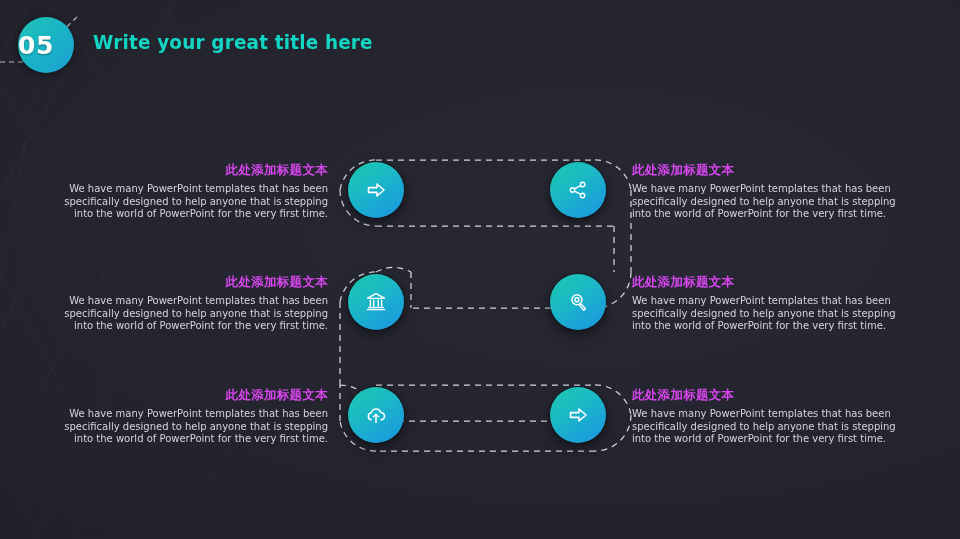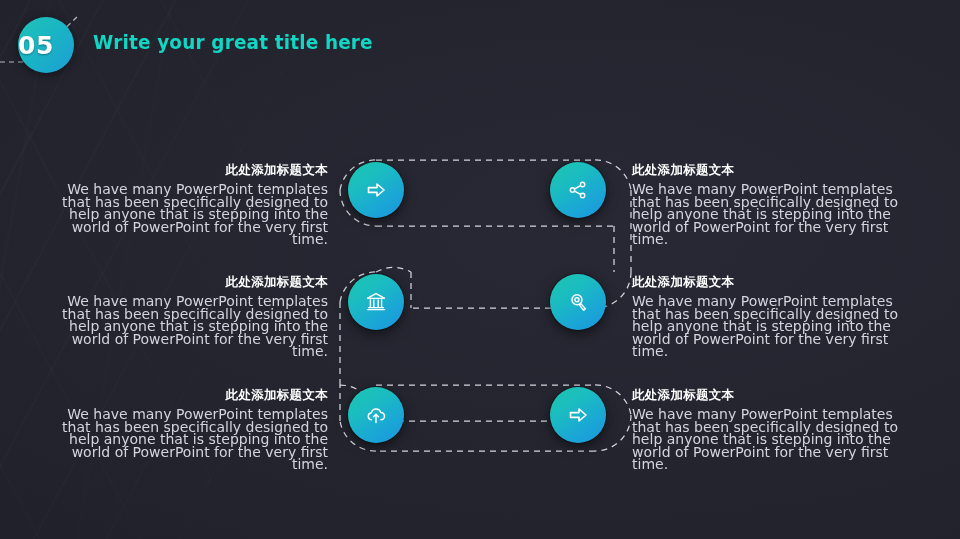--- a/index.html
+++ b/index.html
@@ -87,27 +87,27 @@
   .row.r3{ top:381px; }
 
   .txt{
     position:absolute; top:6px; width:270px;
   }
   .txt.left { left:58px;  text-align:right; }
   .txt.right{ left:632px; text-align:left;  }
 
   .txt h3{
     font-size:12.5px; font-weight:700;
-    color:#ffffff;
+    color:#d946ef;
     margin-bottom:4px;
     letter-spacing:.3px;
     font-family:"DejaVu Sans", sans-serif;
   }
   .txt p{
-    font-size:14px; line-height:12.6px;
+    font-size:10px; line-height:12.6px;
     color:#d3d5de; font-weight:400;
     font-family:"DejaVu Sans", sans-serif;
   }
 
   
   .node{
     position:absolute; width:56px; height:56px; border-radius:50%;
     background:linear-gradient(145deg,#1bc6ad 0%,#1bbcc1 35%,#1aa6d6 70%,#1b96dd 100%);
     box-shadow:0 4px 12px rgba(0,0,0,.55), 0 0 0 1px rgba(0,0,0,.25);
     display:flex; align-items:center; justify-content:center;

